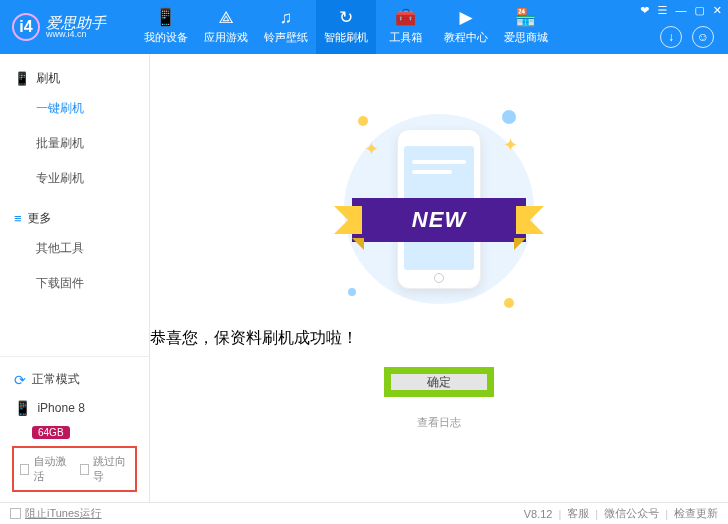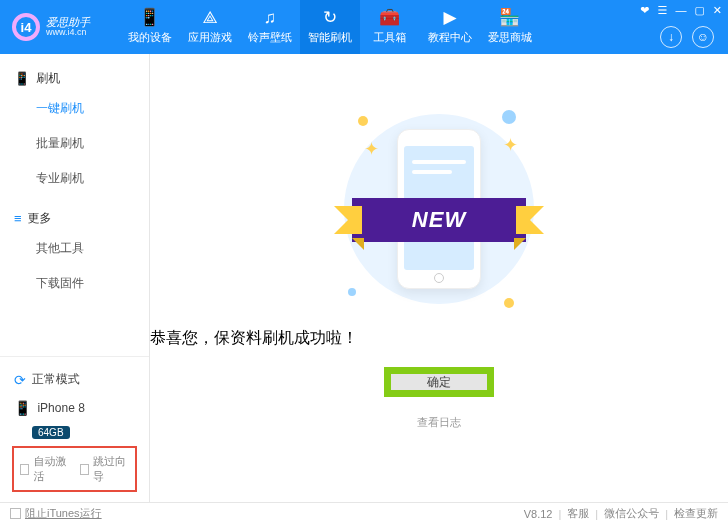--- a/index.html
+++ b/index.html
@@ -1,22 +1,22 @@
 <!DOCTYPE html>
 <html><head>
 <meta charset="utf-8">
 <style>
 * { margin: 0; padding: 0; box-sizing: border-box; font-family: "Microsoft YaHei", Arial, sans-serif; }
 body { width: 728px; height: 524px; overflow: hidden; background: #fff; }
 
 .header { height: 54px; background: #1b8efa; display: flex; align-items: center; color: #fff; position: relative; }
 .logo-wrap { display: flex; align-items: center; padding: 0 12px; gap: 6px; }
-.logo-circle { width: 28px; height: 28px; border: 4px solid #f0abfc; border-radius: 50%; display: flex; align-items: center; justify-content: center; font-weight: bold; font-size: 13px; }
+.logo-circle { width: 28px; height: 28px; border: 2px solid #f0abfc; border-radius: 50%; display: flex; align-items: center; justify-content: center; font-weight: bold; font-size: 16px; }
 .logo-text { display: flex; flex-direction: column; line-height: 1; }
-.logo-name { font-size: 11px; font-weight: 500; font-style: italic; }
+.logo-name { font-size: 15px; font-weight: 500; font-style: italic; }
 .logo-url { font-size: 9px; opacity: .9; }
 .nav { display: flex; height: 100%; margin-left: 18px; }
 .nav-item { width: 60px; height: 100%; display: flex; flex-direction: column; align-items: center; justify-content: center; gap: 4px; font-size: 11px; cursor: pointer; }
 .nav-item.active { background: #0b7de8; }
 .nav-icon { font-size: 17px; line-height: 1; }
 .win-ctrl { position: absolute; top: 4px; right: 6px; display: flex; gap: 8px; font-size: 11px; }
 .win-ctrl span { cursor: pointer; }
 .top-right { position: absolute; right: 14px; bottom: 6px; display: flex; gap: 10px; }
 .circle-btn { width: 22px; height: 22px; border: 1.5px solid rgba(255,255,255,.8); border-radius: 50%; display: flex; align-items: center; justify-content: center; font-size: 12px; cursor: pointer; }
 
@@ -24,21 +24,21 @@
 .sidebar { width: 150px; border-right: 1px solid #e6e6e6; display: flex; flex-direction: column; }
 .side-scroll { flex: 1; overflow: hidden; padding-top: 6px; }
 .side-group { padding: 10px 0 0 14px; font-size: 12px; color: #333; display: flex; align-items: center; gap: 6px; }
 .side-group .gicon { color: #1b8efa; font-size: 13px; }
 .side-items { padding: 4px 0 4px 36px; }
 .side-item { font-size: 12px; color: #555; padding: 9px 0; cursor: pointer; }
 .side-item.active { color: #1b8efa; }
 .side-bottom { padding: 8px 10px; border-top: 1px solid #eee; }
 .mode-row, .device-row { display: flex; align-items: center; gap: 6px; font-size: 12px; color: #444; padding: 6px 4px; }
 .mode-icon, .dev-icon { color: #1b8efa; font-size: 14px; }
-.storage-badge { margin-left: 22px; margin-top: 2px; display: inline-block; background: #0c4a6e; color: #fff; font-size: 10px; padding: 1px 6px; border-radius: 3px; }
+.storage-badge { margin-left: 22px; margin-top: 2px; display: inline-block; background: #be185d; color: #fff; font-size: 10px; padding: 1px 6px; border-radius: 3px; }
 .checkbox-row { border: 2px solid #e74c3c; margin: 6px 2px 2px 2px; padding: 6px 6px; display: flex; gap: 10px; font-size: 11px; color: #888; }
 .cb { display: flex; align-items: center; gap: 4px; cursor: pointer; }
 .cb-box { width: 11px; height: 11px; border: 1px solid #bbb; display: inline-block; }
 
 .main { flex: 1; position: relative; background: #fff; }
 .illus { width: 210px; height: 210px; margin: 50px auto 14px; position: relative; }
 .illus-bg { width: 190px; height: 190px; background: #e9f4ff; border-radius: 50%; position: absolute; top: 10px; left: 10px; }
 .dot { position: absolute; border-radius: 50%; }
 .d1 { width: 10px; height: 10px; background: #ffd259; top: 12px; left: 24px; }
 .d2 { width: 14px; height: 14px; background: #9dd4ff; top: 6px; right: 28px; }

